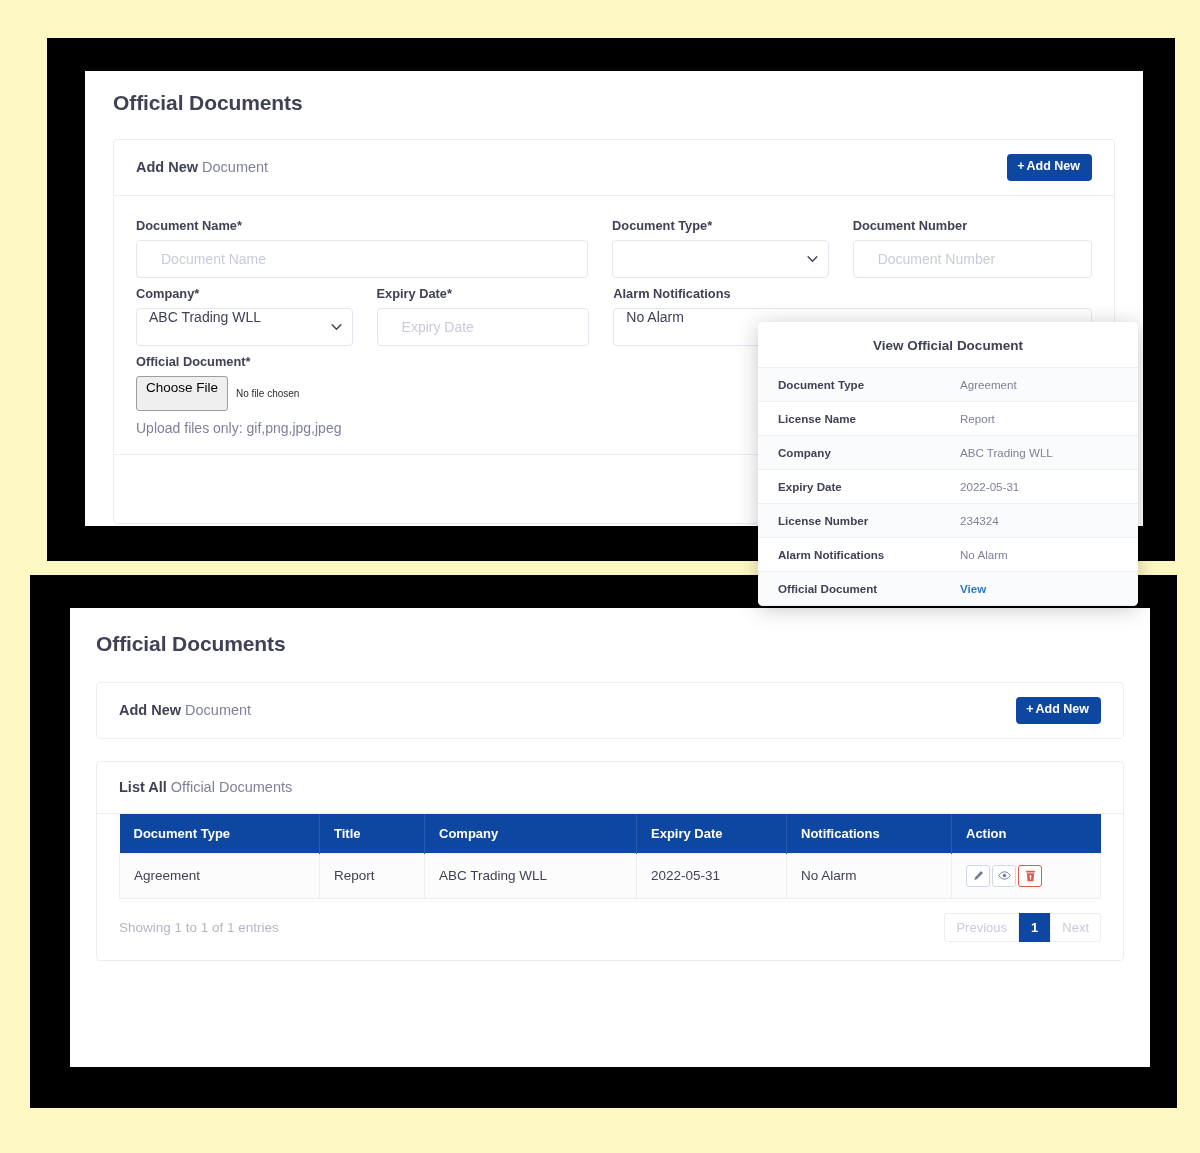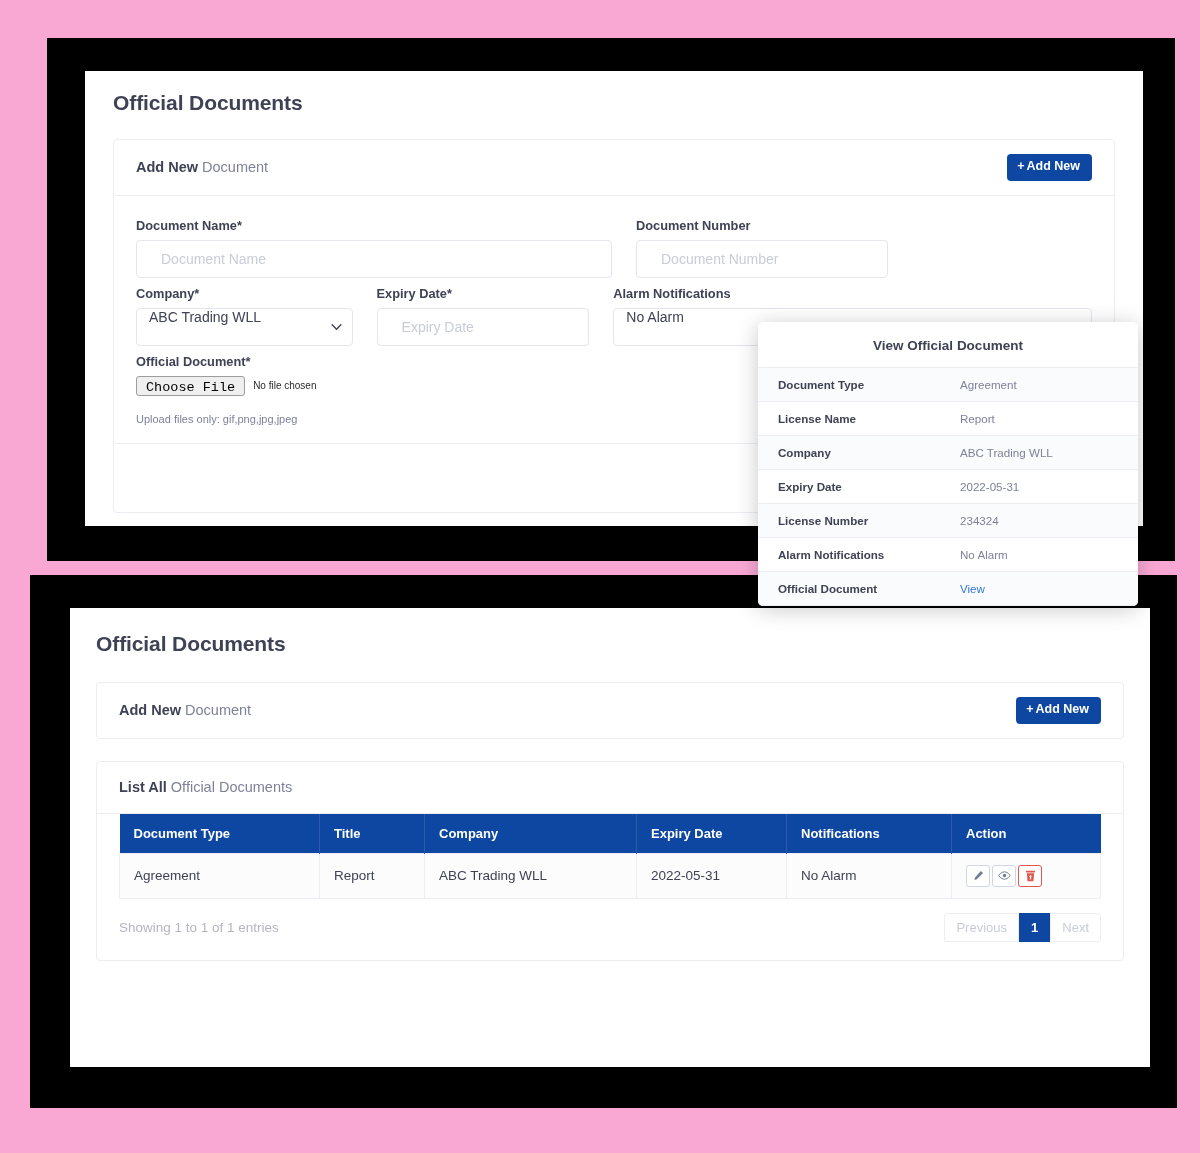--- a/index.html
+++ b/index.html
@@ -3,21 +3,21 @@
 <meta charset="utf-8">
 <style>
   * { box-sizing: border-box; }
   html, body {
     margin: 0; padding: 0;
     width: 1200px; height: 1153px;
     background: #ffffff;
     font-family: "Liberation Sans", sans-serif;
     -webkit-font-smoothing: antialiased;
   }
-  .stage { position: relative; width: 1200px; height: 1153px; overflow: hidden; background:#f9a8d4; }
+  .stage { position: relative; width: 1200px; height: 1153px; overflow: hidden; background:#fef9c3; }
 
   
   .frame-top {
     position: absolute; left: 47px; top: 38px;
     width: 1128px; height: 523px;
     background: #000000;
     z-index: 1;
   }
   .frame-bottom {
     position: absolute; left: 30px; top: 575px;
@@ -126,26 +126,26 @@
     pointer-events: none;
     width: 11px; height: 7px;
   }
   .file-row { display: flex; align-items: center; gap: 8px; margin-top: 2px; }
   .choose-file {
     border: 1px solid #9d9d9d;
     background: #efefef;
     border-radius: 3px;
     font-size: 13.5px;
     color: #000;
-    padding: 3px 9px 0 9px;
-    font-family: Liberation Mono, monospace;
+    padding: 3px 9px 15px 9px;
+    font-family: Liberation Sans, sans-serif;
     cursor: pointer;
   }
   .file-none { font-size: 10px; color: #2b2b2b; }
-  .hint { font-size: 11px; color: #7e8299; margin-top: 17px; }
+  .hint { font-size: 14px; color: #7e8299; margin-top: 9px; }
 
   .form-foot {
     border-top: 1px solid #ebedf3;
     margin: 18px -22px 0 -22px;
     padding: 16px 22px 16px 22px;
     display: flex; justify-content: flex-end; gap: 10px;
   }
   .btn-primary {
     background: #0d47a1; color: #fff; border: none; border-radius: 4px;
     font-size: 14px; font-weight: bold; padding: 10px 18px; cursor: pointer;
@@ -182,21 +182,21 @@
   .modal-table { width: 100%; border-collapse: collapse; }
   .modal-table td {
     font-size: 11.6px;
     padding: 10px 20px;
     border-top: 1px solid #eceef3;
     border-bottom: 1px solid #eceef3;
   }
   .modal-table tr:nth-child(odd) td { background: #fafbfc; }
   .modal-table td.k { color: #3f4254; font-weight: bold; width: 182px; }
   .modal-table td.v { color: #7e8299; }
-  .modal-table td.v a { color: #2e77d0; text-decoration: none; }
+  .modal-table td.v a { color: #2e77d0; text-decoration: none; font-weight: bold; }
   .modal-foot {
     display: flex; justify-content: flex-end;
     padding: 14px 18px;
     border-top: 1px solid #eceef3;
     margin-top: 10px;
   }
   .btn-close {
     background: #8a95a5; color: #fff; border: none; border-radius: 4px;
     font-size: 11.5px; padding: 8px 15px; cursor: pointer;
     font-family: "Liberation Sans", sans-serif;
@@ -299,20 +299,29 @@
           <span class="plus">+</span><span>Add New</span>
         </button>
       </div>
 
       <div class="form-body">
 
         <div class="form-row">
           <div class="fld" style="width: 500px;">
             <label class="fld-label">Document Name*</label>
             <input class="inp" type="text" placeholder="Document Name" style="">
+          </div>
+          <div class="fld" style="width: 252px;">
+            <label class="fld-label">Document Type*</label>
+            <div class="sel-wrap">
+              <div class="sel"><span></span></div>
+              <svg class="chev" viewBox="0 0 12 8">
+                  <path d="M1 1.5 L6 6.5 L11 1.5" fill="none" stroke="#3f4254" stroke-width="1.6" stroke-linecap="round" stroke-linejoin="round"></path>
+                </svg>
+            </div>
           </div>
           <div class="fld" style="width: 252px; padding-right:0;">
             <label class="fld-label">Document Number</label>
             <input class="inp" type="text" placeholder="Document Number" style="">
           </div>
         </div>
 
         <div class="form-row">
           <div class="fld" style="width: 252px;">
             <label class="fld-label">Company*</label>

